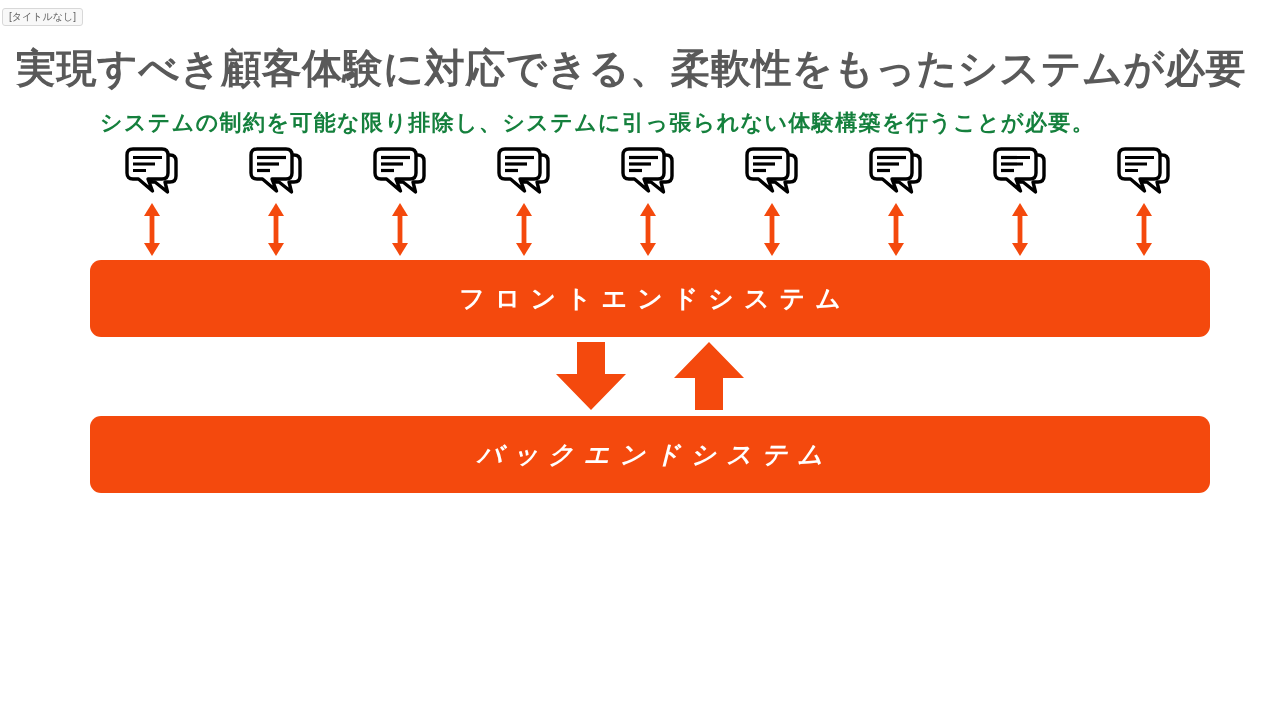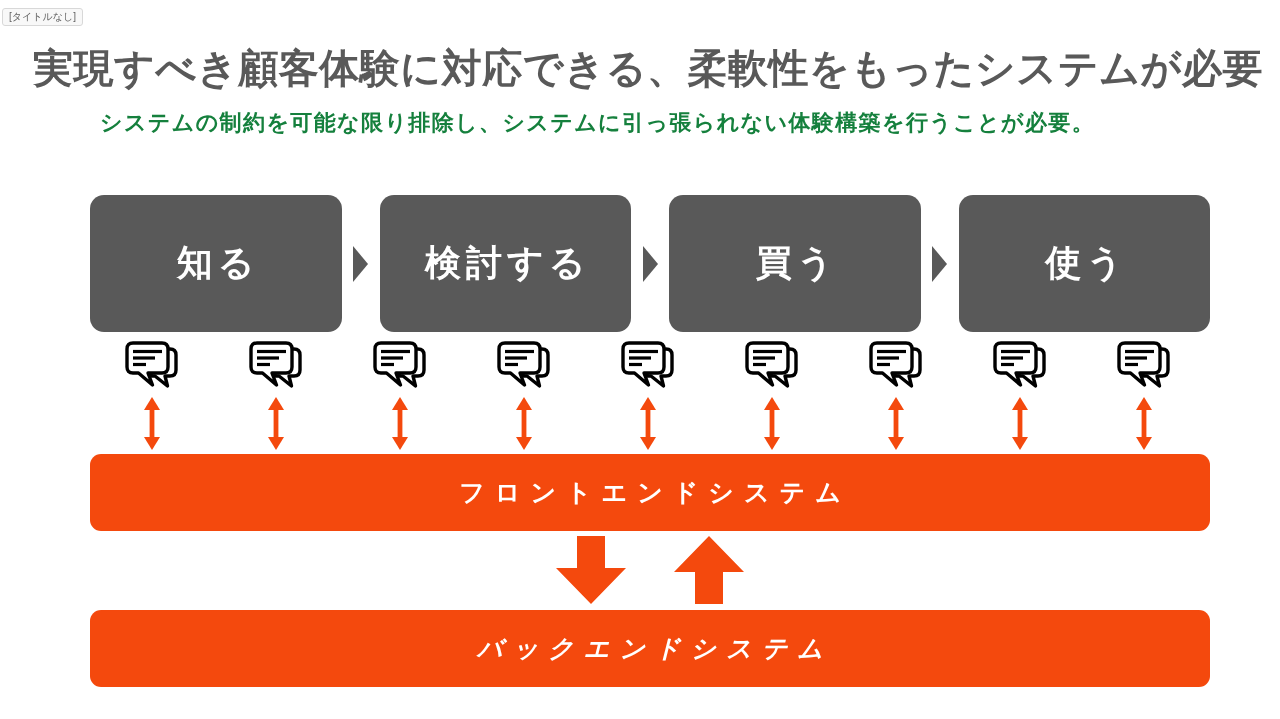--- a/index.html
+++ b/index.html
@@ -25,21 +25,20 @@
     font-size:10px;line-height:1;
     color:#5f5f5f;
     background:#f8f8f8;
     border:1px solid #d8d8d8;
     border-radius:3px;
     padding:3px 6px;
     z-index:5;
   }
   .slide-title{
     margin-top:42px;
-    text-align:center;
     font-size:40px;
     font-weight:bold;
     letter-spacing:0.5px;
     color:#595959;
     line-height:52px;
     white-space:nowrap;
     padding-left:16px;
   }
   .slide-subtitle{
     margin-top:14px;
@@ -145,35 +144,20 @@
 <div class="slide">
 
   <div class="untitled-badge">[タイトルなし]</div>
 
   <h1 class="slide-title">実現すべき顧客体験に対応できる、柔軟性をもったシステムが必要</h1>
 
   <div class="slide-subtitle">システムの制約を可能な限り排除し、システムに引っ張られない体験構築を行うことが必要。</div>
 
   <div class="content">
 
-    <div class="journey-row">
-      <div class="stage-box">知る</div>
-      <div class="stage-sep">
-        <span class="tri"></span>
-      </div>
-      <div class="stage-box">検討する</div>
-      <div class="stage-sep">
-        <span class="tri"></span>
-      </div>
-      <div class="stage-box">買う</div>
-      <div class="stage-sep">
-        <span class="tri"></span>
-      </div>
-      <div class="stage-box">使う</div>
-    </div>
 
     <div class="touchpoints-row" id="touchpoints-row">
   <div class="touchpoint">
     <svg class="chat-icon" viewBox="0 0 54 48" xmlns="http://www.w3.org/2000/svg">
 
       <path d="M26 8 H45 Q51 8 51 14 V29 Q51 35 45 35 H40 L42.5 45 L30 35 H26 Z" fill="#ffffff" stroke="#000000" stroke-width="3.4" stroke-linejoin="round"></path>
 
       <path d="M8 2 H37 Q43 2 43 8 V26 Q43 32 37 32 H23 L27.5 44 L13.5 32 H8 Q2 32 2 26 V8 Q2 2 8 2 Z" fill="#ffffff" stroke="#000000" stroke-width="3.4" stroke-linejoin="round"></path>
 
       <line x1="8" y1="10.5" x2="37" y2="10.5" stroke="#000000" stroke-width="3.2"></line>

